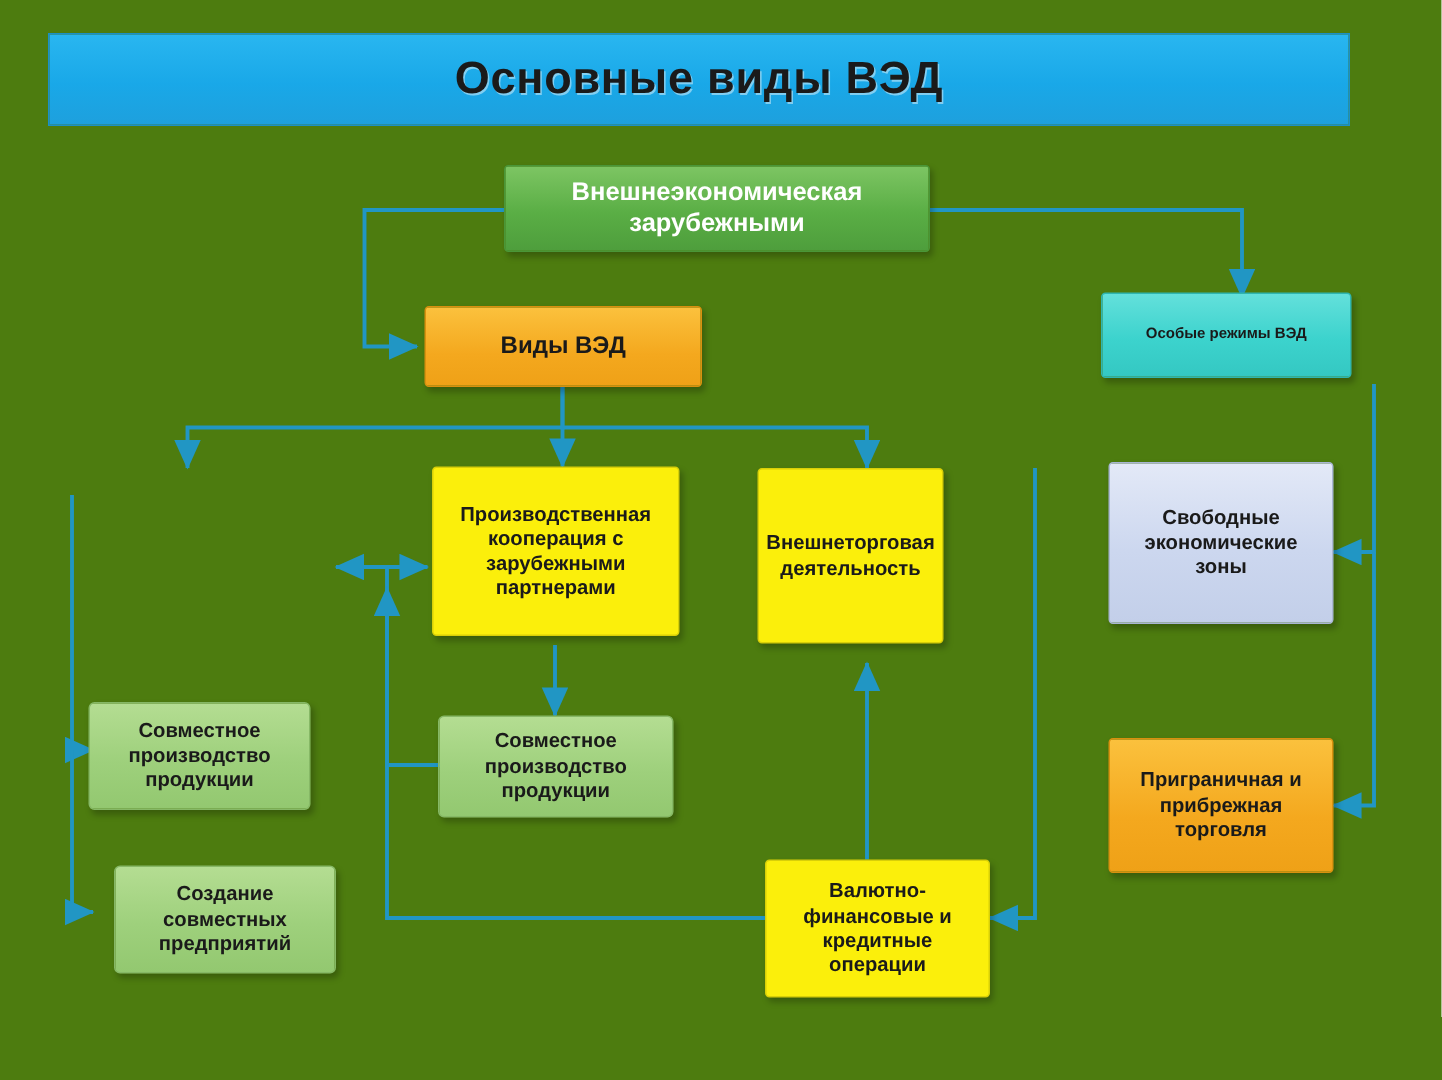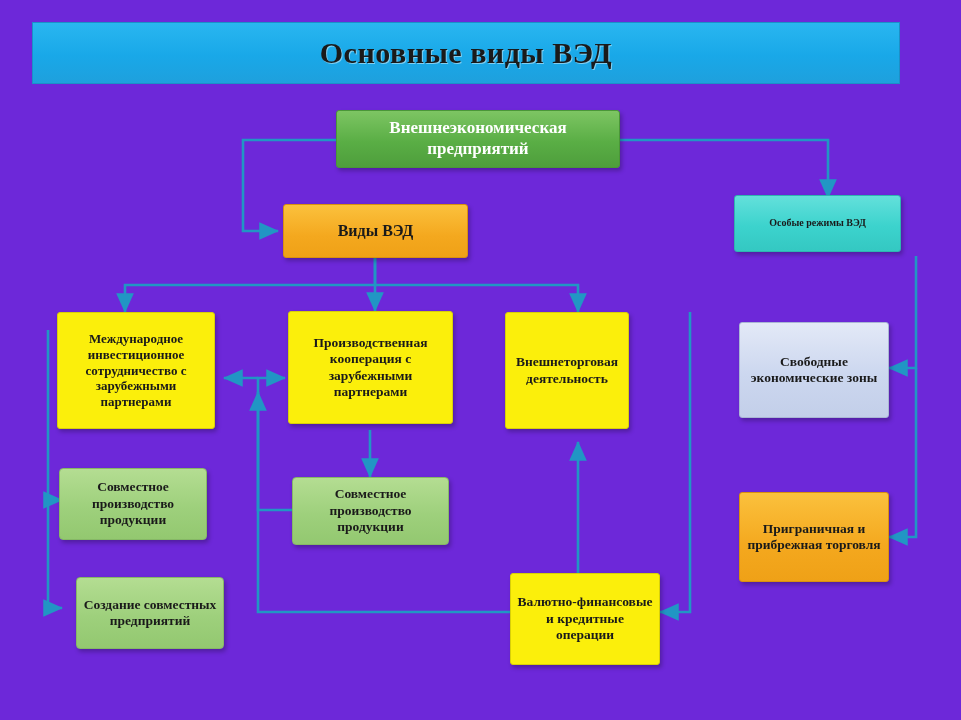--- a/index.html
+++ b/index.html
@@ -4,22 +4,22 @@
 <style>
   html, body {
     margin: 0;
     padding: 0;
     background: #ffffff;
   }
   #canvas {
     position: relative;
     width: 961px;
     height: 720px;
-    background: #6d28d9;
-    font-family: Liberation Serif, serif;
+    background: #4d7c0f;
+    font-family: Liberation Sans, sans-serif;
     overflow: hidden;
   }
   #svg-layer {
     position: absolute;
     left: 0;
     top: 0;
     width: 961px;
     height: 720px;
     pointer-events: none;
   }
@@ -140,44 +140,41 @@
 
       <path d="M916,368 L916,537 L889,537"></path>
     </g>
   </svg>
 
   <div id="title-banner">
     <span class="title-text">Основные  виды ВЭД</span>
   </div>
 
   <div class="node green shadow" style="left:336px; top:110px; width:284px; height:58px; font-size:17px; color:#ffffff;">
-    <span>Внешнеэкономическая предприятий</span>
+    <span>Внешнеэкономическая зарубежными</span>
   </div>
 
   <div class="node orange shadow" style="left:283px; top:204px; width:185px; height:54px; font-size:16px;">
     <span>Виды ВЭД</span>
   </div>
 
   <div class="node teal shadow" style="left:734px; top:195px; width:167px; height:57px; font-size:10px;">
     <span>Особые режимы ВЭД</span>
   </div>
 
-  <div class="node yellow shadow" style="left:57px; top:312px; width:158px; height:117px; font-size:13px;">
-    <span>Международное инвестиционное сотрудничество с зарубежными партнерами</span>
-  </div>
 
   <div class="node yellow shadow" style="left:288px; top:311px; width:165px; height:113px; font-size:13.5px;align-items:center;">
     <span>Производственная кооперация с зарубежными партнерами</span>
   </div>
 
   <div class="node yellow shadow" style="left:505px; top:312px; width:124px; height:117px; font-size:13.5px;">
     <span>Внешнеторговая деятельность</span>
   </div>
 
-  <div class="node lavender shadow" style="left:739px; top:322px; width:150px; height:96px; font-size:13.5px;">
+  <div class="node lavender shadow" style="left:739px; top:308px; width:150px; height:108px; font-size:13.5px;">
     <span>Свободные экономические зоны</span>
   </div>
 
   <div class="node lightgreen shadow" style="left:59px; top:468px; width:148px; height:72px; font-size:13.5px;">
     <span>Совместное производство продукции</span>
   </div>
 
   <div class="node lightgreen shadow" style="left:292px; top:477px; width:157px; height:68px; font-size:13.5px;">
     <span>Совместное производство продукции</span>
   </div>

